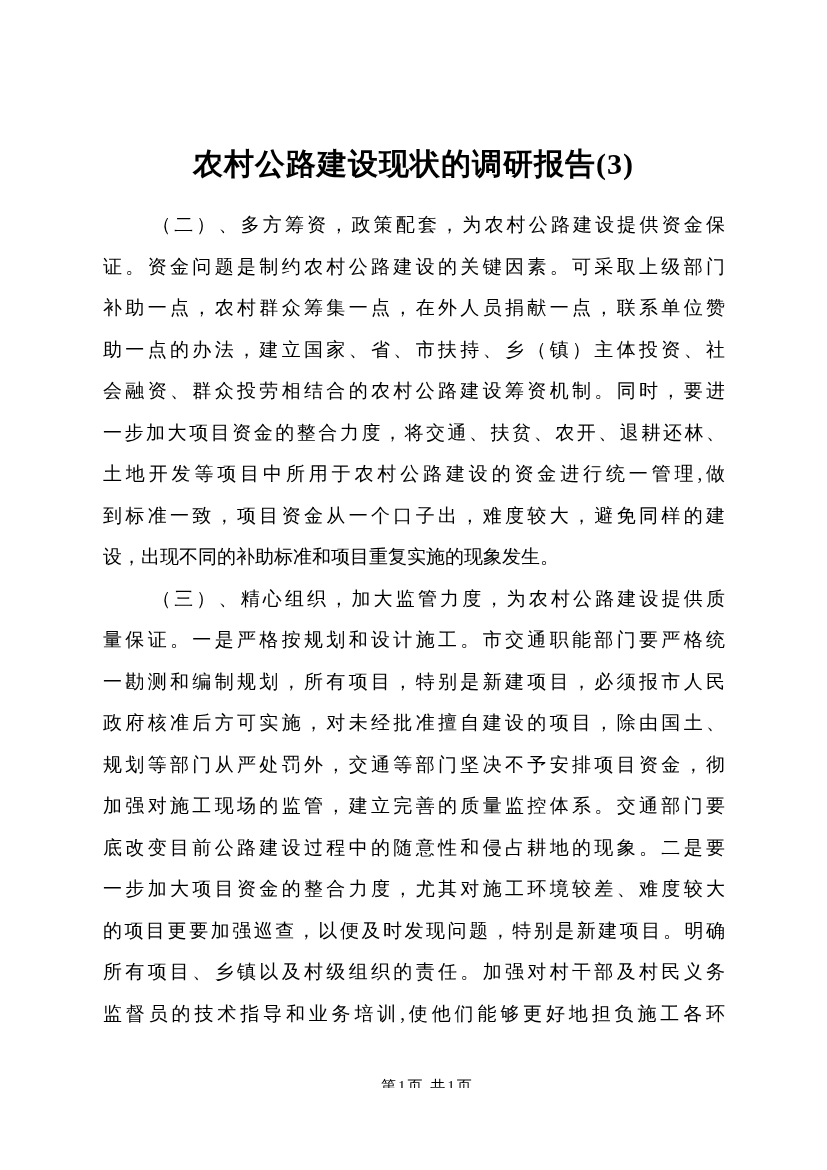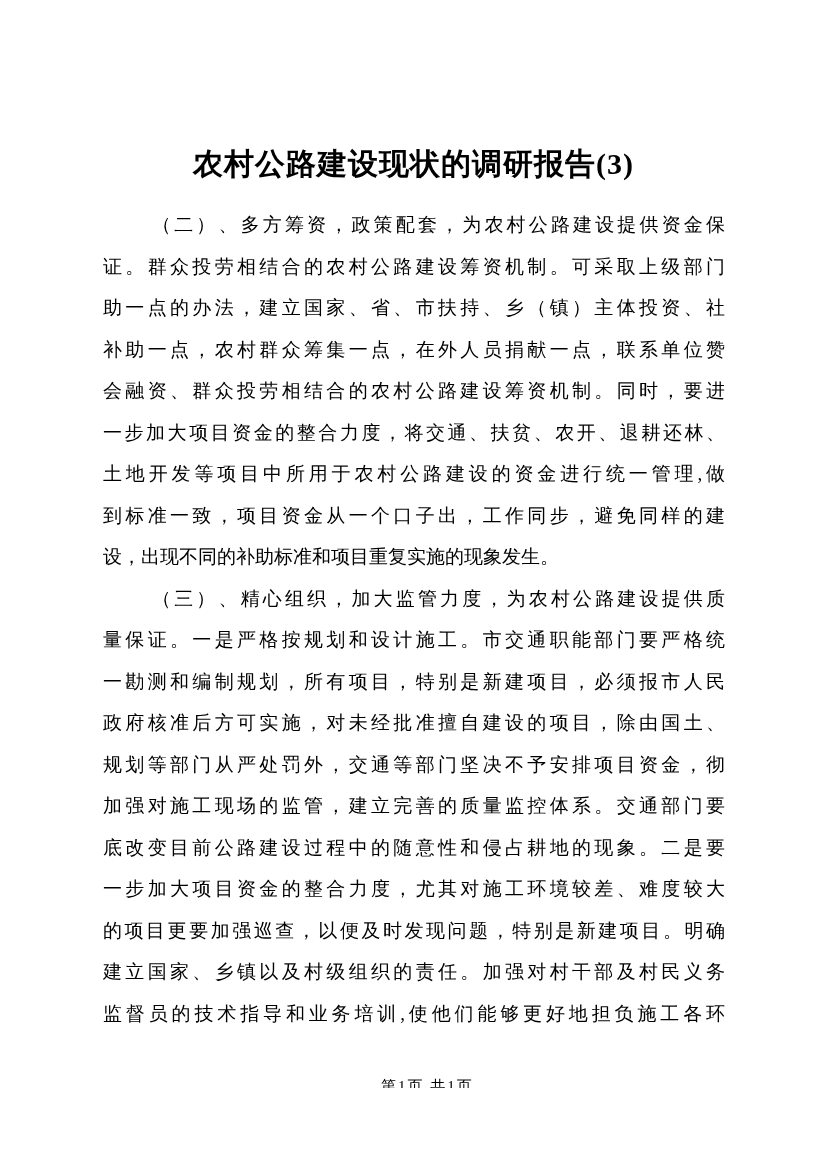--- a/index.html
+++ b/index.html
@@ -64,41 +64,41 @@
 <body>
 
 <div class="page">
 
   <h1 class="title">农村公路建设现状的调研报告(3)</h1>
 
   <div class="content">
 
     <div class="para para-end">
         <div class="text-line">（二）、多方筹资，政策配套，为农村公路建设提供资金保</div>
-        <div class="text-line">证。群众投劳相结合的农村公路建设筹资机制。可采取上级部门</div>
+        <div class="text-line">证。资金问题是制约农村公路建设的关键因素。可采取上级部门</div>
+        <div class="text-line">补助一点，农村群众筹集一点，在外人员捐献一点，联系单位赞</div>
         <div class="text-line">助一点的办法，建立国家、省、市扶持、乡（镇）主体投资、社</div>
-        <div class="text-line">补助一点，农村群众筹集一点，在外人员捐献一点，联系单位赞</div>
         <div class="text-line">会融资、群众投劳相结合的农村公路建设筹资机制。同时，要进</div>
         <div class="text-line">一步加大项目资金的整合力度，将交通、扶贫、农开、退耕还林、</div>
         <div class="text-line">土地开发等项目中所用于农村公路建设的资金进行统一管理,做</div>
-        <div class="text-line">到标准一致，项目资金从一个口子出，工作同步，避免同样的建</div>
+        <div class="text-line">到标准一致，项目资金从一个口子出，难度较大，避免同样的建</div>
         <div class="text-line">设，出现不同的补助标准和项目重复实施的现象发生。</div>
       </div>
 
     <div class="para">
         <div class="text-line">（三）、精心组织，加大监管力度，为农村公路建设提供质</div>
         <div class="text-line">量保证。一是严格按规划和设计施工。市交通职能部门要严格统</div>
         <div class="text-line">一勘测和编制规划，所有项目，特别是新建项目，必须报市人民</div>
         <div class="text-line">政府核准后方可实施，对未经批准擅自建设的项目，除由国土、</div>
         <div class="text-line">规划等部门从严处罚外，交通等部门坚决不予安排项目资金，彻</div>
         <div class="text-line">加强对施工现场的监管，建立完善的质量监控体系。交通部门要</div>
         <div class="text-line">底改变目前公路建设过程中的随意性和侵占耕地的现象。二是要</div>
         <div class="text-line">一步加大项目资金的整合力度，尤其对施工环境较差、难度较大</div>
         <div class="text-line">的项目更要加强巡查，以便及时发现问题，特别是新建项目。明确</div>
-        <div class="text-line">建立国家、乡镇以及村级组织的责任。加强对村干部及村民义务</div>
+        <div class="text-line">所有项目、乡镇以及村级组织的责任。加强对村干部及村民义务</div>
         <div class="text-line">监督员的技术指导和业务培训,使他们能够更好地担负施工各环</div>
       </div>
 
   </div>
 
   <div class="footer">
     <span>第1页 共1页</span>
   </div>
 
 </div>

